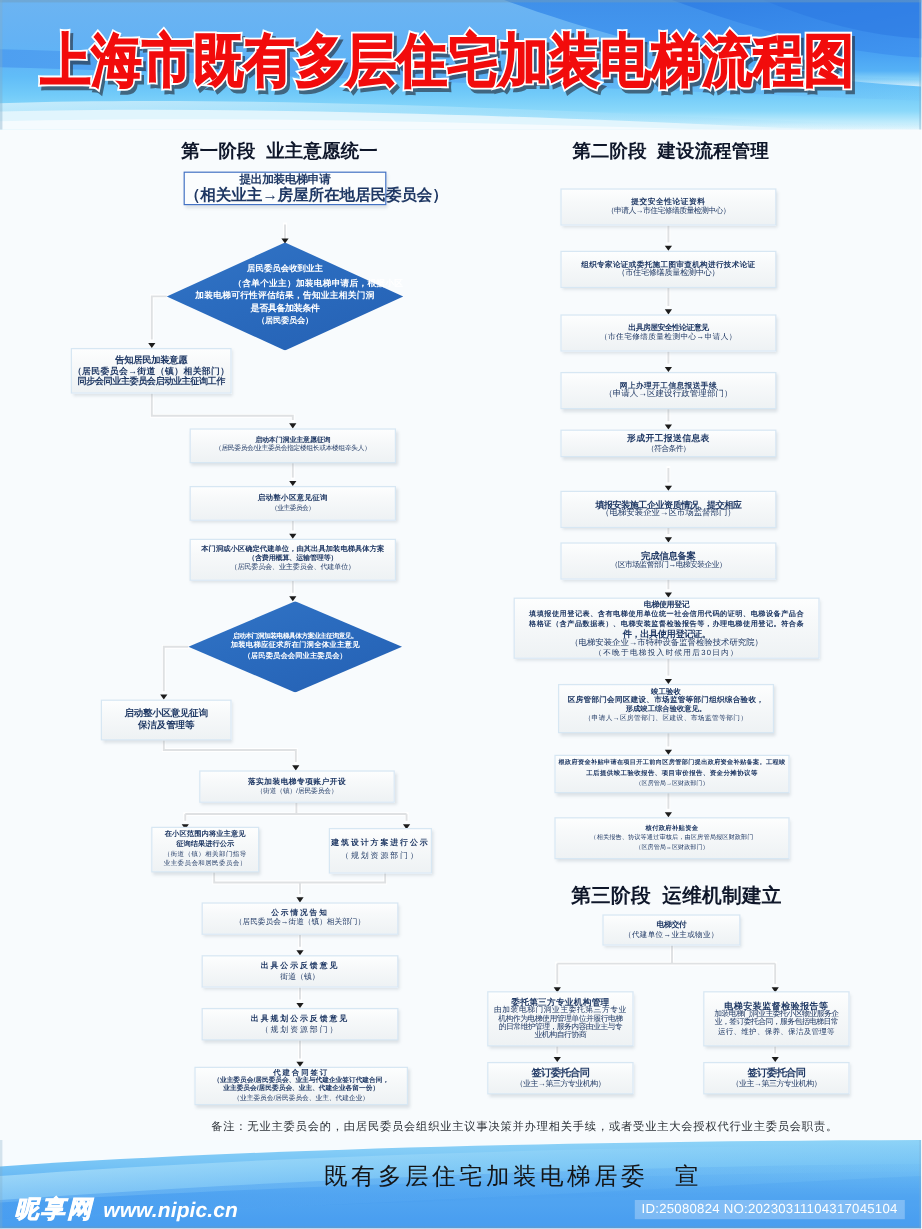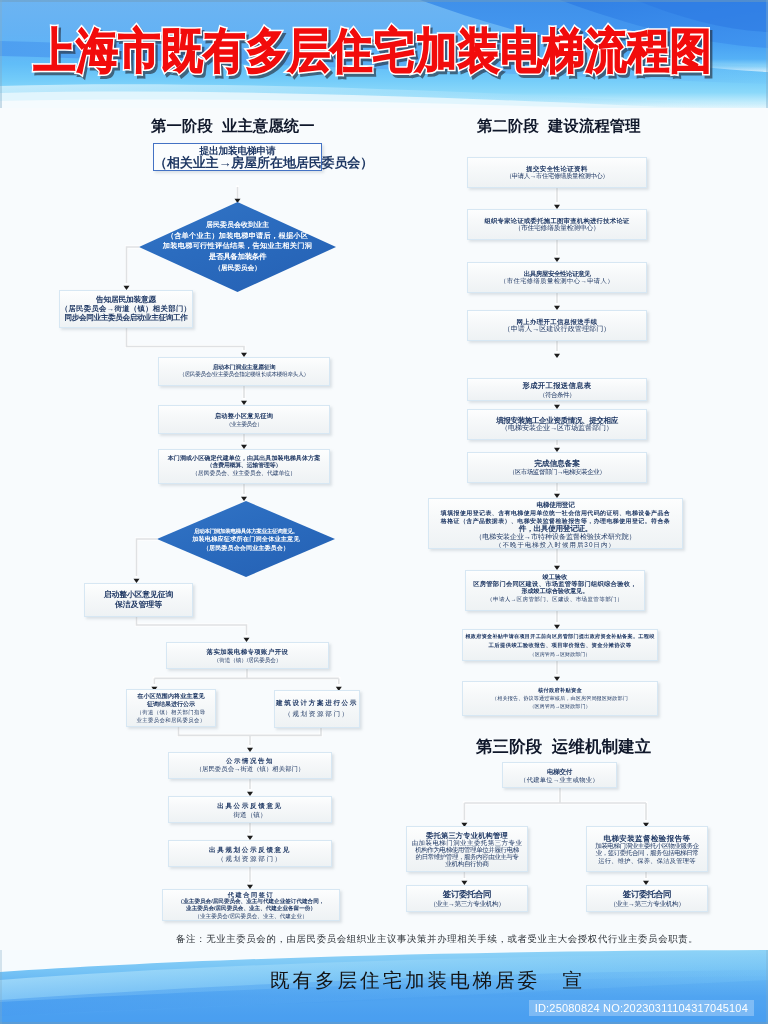--- a/index.html
+++ b/index.html
@@ -234,21 +234,21 @@
 <div class="node nd-box-outline" style="left:153px;top:143px;width:169px;height:28px;">
       <div class="node-text" style="font-size:8.6px;line-height:12.4px;">
         <div class="b" style="font-size:9.75px;letter-spacing:-0.25px;">提出加装电梯申请</div>
         <div class="b" style="font-size:13px;letter-spacing:-0.11px;">（相关业主→房屋所在地居民委员会）</div>
       </div>
     </div>
 <div class="node nd-diamond" style="left:139px;top:202px;width:197px;height:90px;">
       <div class="dia-shape"></div>
       <div class="node-text" style="font-size:7.2px;line-height:10.7px;">
         <div style="font-size:7.03px;">居民委员会收到业主</div>
-        <div style="font-size:7.23px;letter-spacing:0.232px;">（含单个业主）加装电梯申请后，根据小区</div>
+        <div style="font-size:7.23px;letter-spacing:0.232px;text-align:right;">（含单个业主）加装电梯申请后，根据小区</div>
         <div style="font-size:7.24px;letter-spacing:0.24px;">加装电梯可行性评估结果，告知业主相关门洞</div>
         <div style="font-size:7.59px;letter-spacing:-0.412px;">是否具备加装条件</div>
         <div style="font-size:6.84px;letter-spacing:-0.157px;">（居民委员会）</div>
       </div>
     </div>
 <div class="node nd-box" style="left:59px;top:290px;width:134px;height:38px;">
       <div class="node-text" style="font-size:6.8px;line-height:9.1px;">
         <div class="b" style="font-size:7.75px;letter-spacing:-0.25px;">告知居民加装意愿</div>
         <div class="b" style="font-size:7.35px;letter-spacing:0.333px;">（居民委员会→街道（镇）相关部门）</div>
         <div class="b" style="font-size:7.62px;letter-spacing:-0.382px;">同步会同业主委员会启动业主征询工作</div>
@@ -350,21 +350,21 @@
         <div class="b" style="font-size:6.54px;letter-spacing:-0.464px;">出具房屋安全性论证意见</div>
         <div style="font-size:6.36px;letter-spacing:0.344px;">（市住宅修缮质量检测中心→申请人）</div>
       </div>
     </div>
 <div class="node nd-box" style="left:467px;top:310px;width:180px;height:31px;">
       <div class="node-text" style="font-size:6.2px;line-height:7.6px;">
         <div class="b" style="font-size:6.38px;letter-spacing:0.375px;">网上办理开工信息报送手续</div>
         <div style="font-size:7.07px;letter-spacing:0.069px;">（申请人→区建设行政管理部门）</div>
       </div>
     </div>
-<div class="node nd-box" style="left:467px;top:378px;width:180px;height:23px;">
+<div class="node nd-box" style="left:467px;top:358px;width:180px;height:23px;">
       <div class="node-text" style="font-size:6.4px;line-height:9.4px;">
         <div class="b sp" style="font-size:7.34px;letter-spacing:0.344px;">形成开工报送信息表</div>
         <div class="sp" style="font-size:6.52px;letter-spacing:-0.485px;">（符合条件）</div>
       </div>
     </div>
 <div class="node nd-box" style="left:467px;top:409px;width:180px;height:31px;">
       <div class="node-text" style="font-size:6.2px;line-height:7.8px;">
         <div class="b" style="font-size:7.58px;letter-spacing:-0.424px;">填报安装施工企业资质情况、提交相应</div>
         <div style="font-size:7.03px;">（电梯安装企业→区市场监督部门）</div>
       </div>
@@ -466,16 +466,20 @@
     <rect x="0" y="0" width="768" height="74" fill="#f6fbfe"></rect>
     <path d="M0 22 C 180 10 420 1 768 0 L 768 74 L 0 74 Z" fill="url(#fgMain)"></path>
     <path d="M0 30 C 200 15 450 6 768 4 L 768 26 C 430 30 180 42 0 52 Z" fill="url(#fgLite)"></path>
     <path d="M0 50 C 200 36 470 22 768 20 L 768 44 C 470 45 210 56 0 66 Z" fill="url(#fgDeep)"></path>
     <path d="M768 30 C 560 40 300 54 0 66 L 0 74 L 768 74 Z" fill="#3f93ec" opacity=".18"></path>
     <rect x="0" y="72" width="768" height="2" fill="#6f9cbb" opacity=".45"></rect>
     <rect x="0" y="0" width="2" height="74" fill="#82adc8" opacity=".3"></rect>
     <rect x="766" y="0" width="2" height="74" fill="#82adc8" opacity=".3"></rect>
   </svg>
   <div id="signature">既有多层住宅加装电梯居委　宣</div>
+  <div id="wm">
+    <span id="wm-cn">昵享网</span>
+    <span id="wm-url">www.nipic.cn</span>
+  </div>
 </div>
 <div id="idtag">ID:25080824 NO:20230311104317045104</div>
 
 </div>
 
 </body></html>

